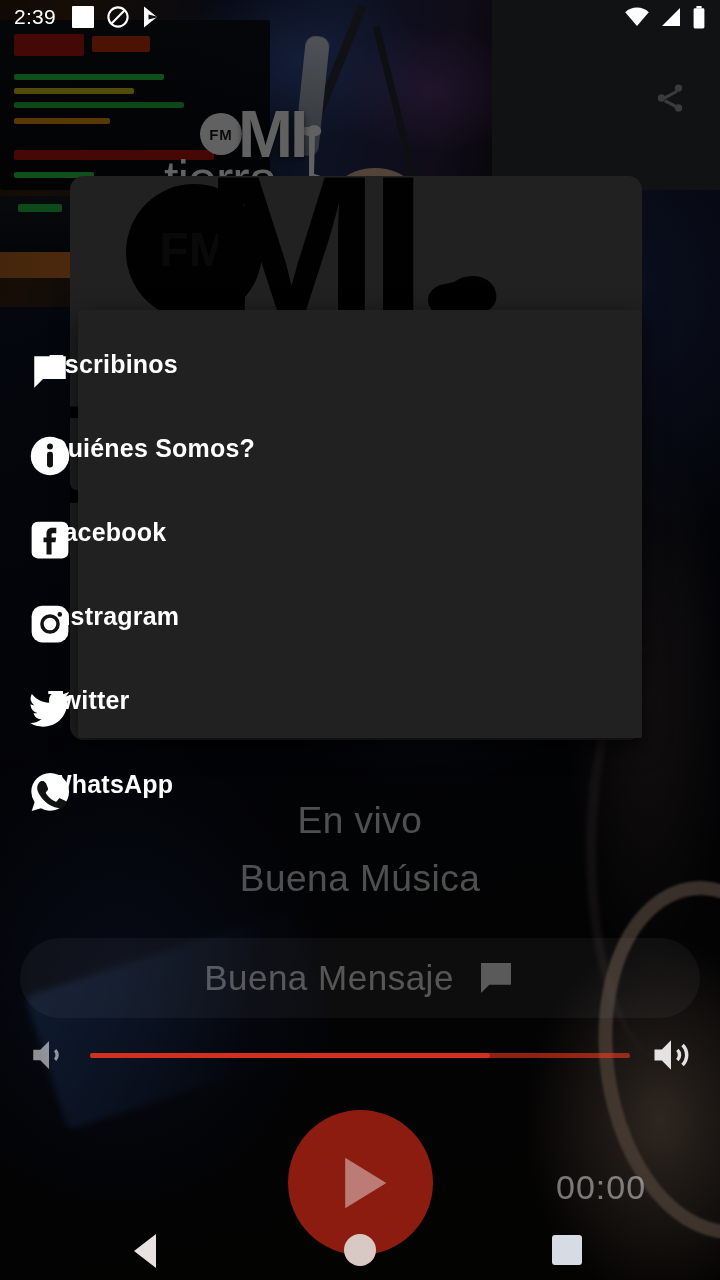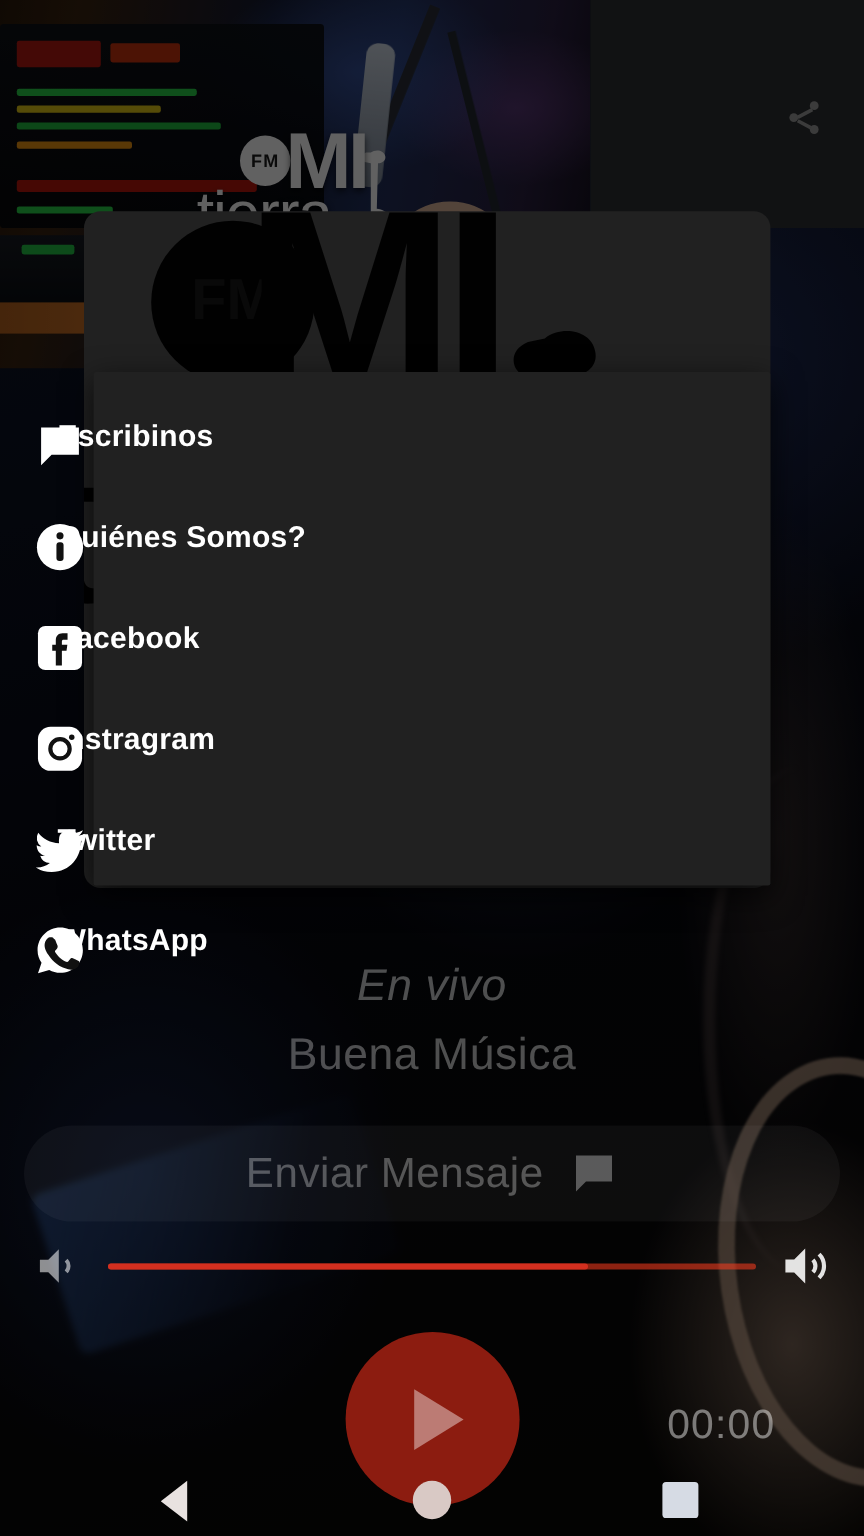--- a/index.html
+++ b/index.html
@@ -210,21 +210,21 @@
     position:absolute; left:24px;
     width:52px; height:52px;
     display:flex; align-items:center; justify-content:center;
     color:#fff; cursor:pointer;
   }
 
   
   .live-title {
     position:absolute; left:0; top:800px; width:720px;
     text-align:center; color:rgba(255,255,255,.30);
-    font-size:37px; letter-spacing:.5px; z-index:12;font-style:italic;
+    font-size:37px; letter-spacing:.5px; z-index:12;
   }
   .live-sub {
     position:absolute; left:0; top:858px; width:720px;
     text-align:center; color:rgba(255,255,255,.30);
     font-size:37px; letter-spacing:.5px; z-index:12;
   }
 
   
   .msg-btn {
     position:absolute; left:20px; top:938px;
@@ -435,21 +435,21 @@
     <span>Twitter</span>
   </div>
   <div class="menu-item" style="top:770px; z-index:35">
     <span>WhatsApp</span>
   </div>
 
   <div class="live-title">En vivo</div>
   <div class="live-sub">Buena Música</div>
 
   <div class="msg-btn">
-    <span class="msg-btn-label">Enviar Mensaje</span>
+    <span class="msg-btn-label">Buena Mensaje</span>
     <svg width="40" height="40" viewBox="0 0 24 24">
       <path fill="rgba(255,255,255,.32)" d="M3 3h18v13H8l-5 5z"></path>
     </svg>
   </div>
 
   <div class="vol-row">
     <div class="vol-icon left">
       <svg width="42" height="42" viewBox="0 0 24 24">
         <path fill="currentColor" d="M3 9v6h4l5 5V4L7 9z"></path>
         <path fill="none" stroke="currentColor" stroke-width="1.9" d="M15.5 9.2a4 4 0 0 1 0 5.6"></path>
@@ -466,20 +466,46 @@
     </div>
   </div>
 
   <div class="play-btn">
     <svg width="76" height="76" viewBox="0 0 24 24">
       <path fill="rgba(255,255,255,.42)" d="M7 4l13 8-13 8z"></path>
     </svg>
   </div>
   <div class="timecode">00:00</div>
 
+  <div class="statusbar">
+    <div class="sb-time">2:39</div>
+    <div class="sb-left">
+      <div class="sb-note-sq"></div>
+      <svg width="24" height="24" viewBox="0 0 24 24">
+        <circle cx="12" cy="12" r="9.6" fill="none" stroke="#fff" stroke-width="2.1"></circle>
+        <line x1="5.6" y1="18.4" x2="18.4" y2="5.6" stroke="#fff" stroke-width="2.1"></line>
+      </svg>
+      <svg width="22" height="24" viewBox="0 0 22 24">
+        <path fill="#fff" d="M2 1.5l13 10.5L2 22.5z"></path>
+        <path fill="#111" d="M6.5 9.5l10 2.5-10 2.5z"></path>
+      </svg>
+    </div>
+    <div class="sb-right">
+      <svg width="26" height="20" viewBox="0 0 26 20">
+        <path fill="#fff" d="M13 19L1.2 5.2A17.5 17.5 0 0 1 24.8 5.2z"></path>
+      </svg>
+      <svg width="24" height="20" viewBox="0 0 24 20">
+        <path fill="#fff" d="M21 1v18H3z"></path>
+      </svg>
+      <svg width="14" height="23" viewBox="0 0 14 23">
+        <rect x="4.4" y="0" width="5.2" height="2.3" fill="#fff"></rect>
+        <rect x="1.6" y="2.3" width="10.8" height="20.2" rx="1.4" fill="#fff"></rect>
+      </svg>
+    </div>
+  </div>
 
   <div class="navbar">
     <div class="nav-back"></div>
     <div class="nav-home"></div>
     <div class="nav-recent"></div>
   </div>
 
 </div>
 
 </body></html>

